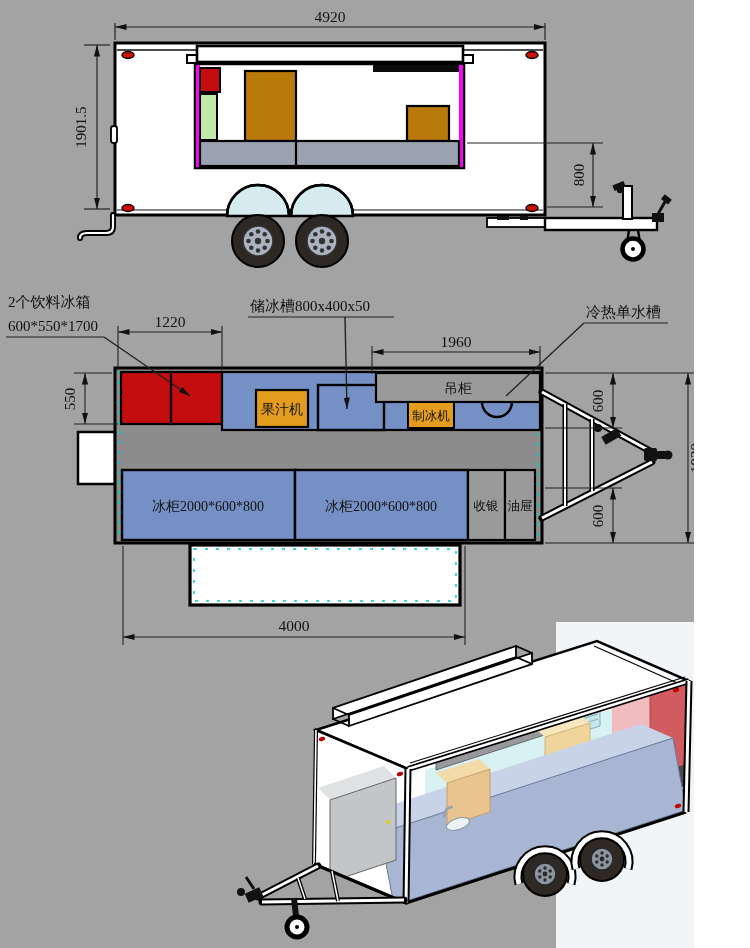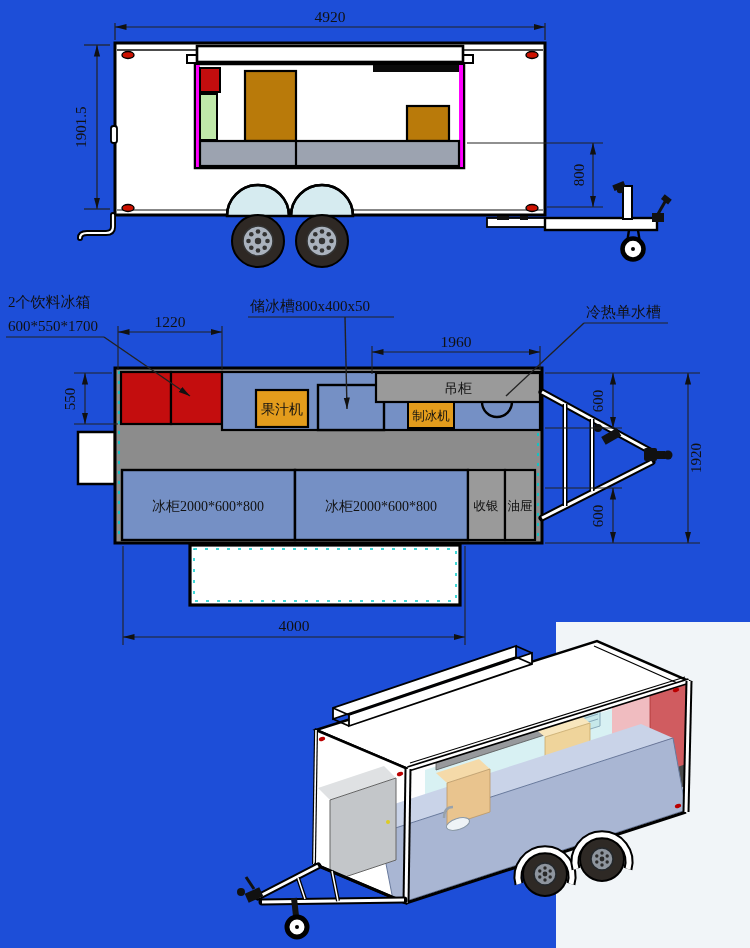--- a/index.html
+++ b/index.html
@@ -1,16 +1,16 @@
 <!DOCTYPE html>
 <html><head>
 <meta charset="utf-8">
 <style>
   html,body{margin:0;padding:0;background:#fff}
-  .wrap{position:relative;width:750px;height:948px;background:#1d4ed8;overflow:hidden}
+  .wrap{position:relative;width:694px;height:948px;background:#a3a3a3;overflow:hidden}
   svg{display:block}
   text{font-family:"Liberation Serif",serif;fill:#111}
   .dim{font-size:15.5px}
   .dimv{font-size:15px}
   .cn{font-size:15px}
   .eq{font-size:14px}
   .eqs{font-size:12.5px}
 </style>
 </head>
 <body>

